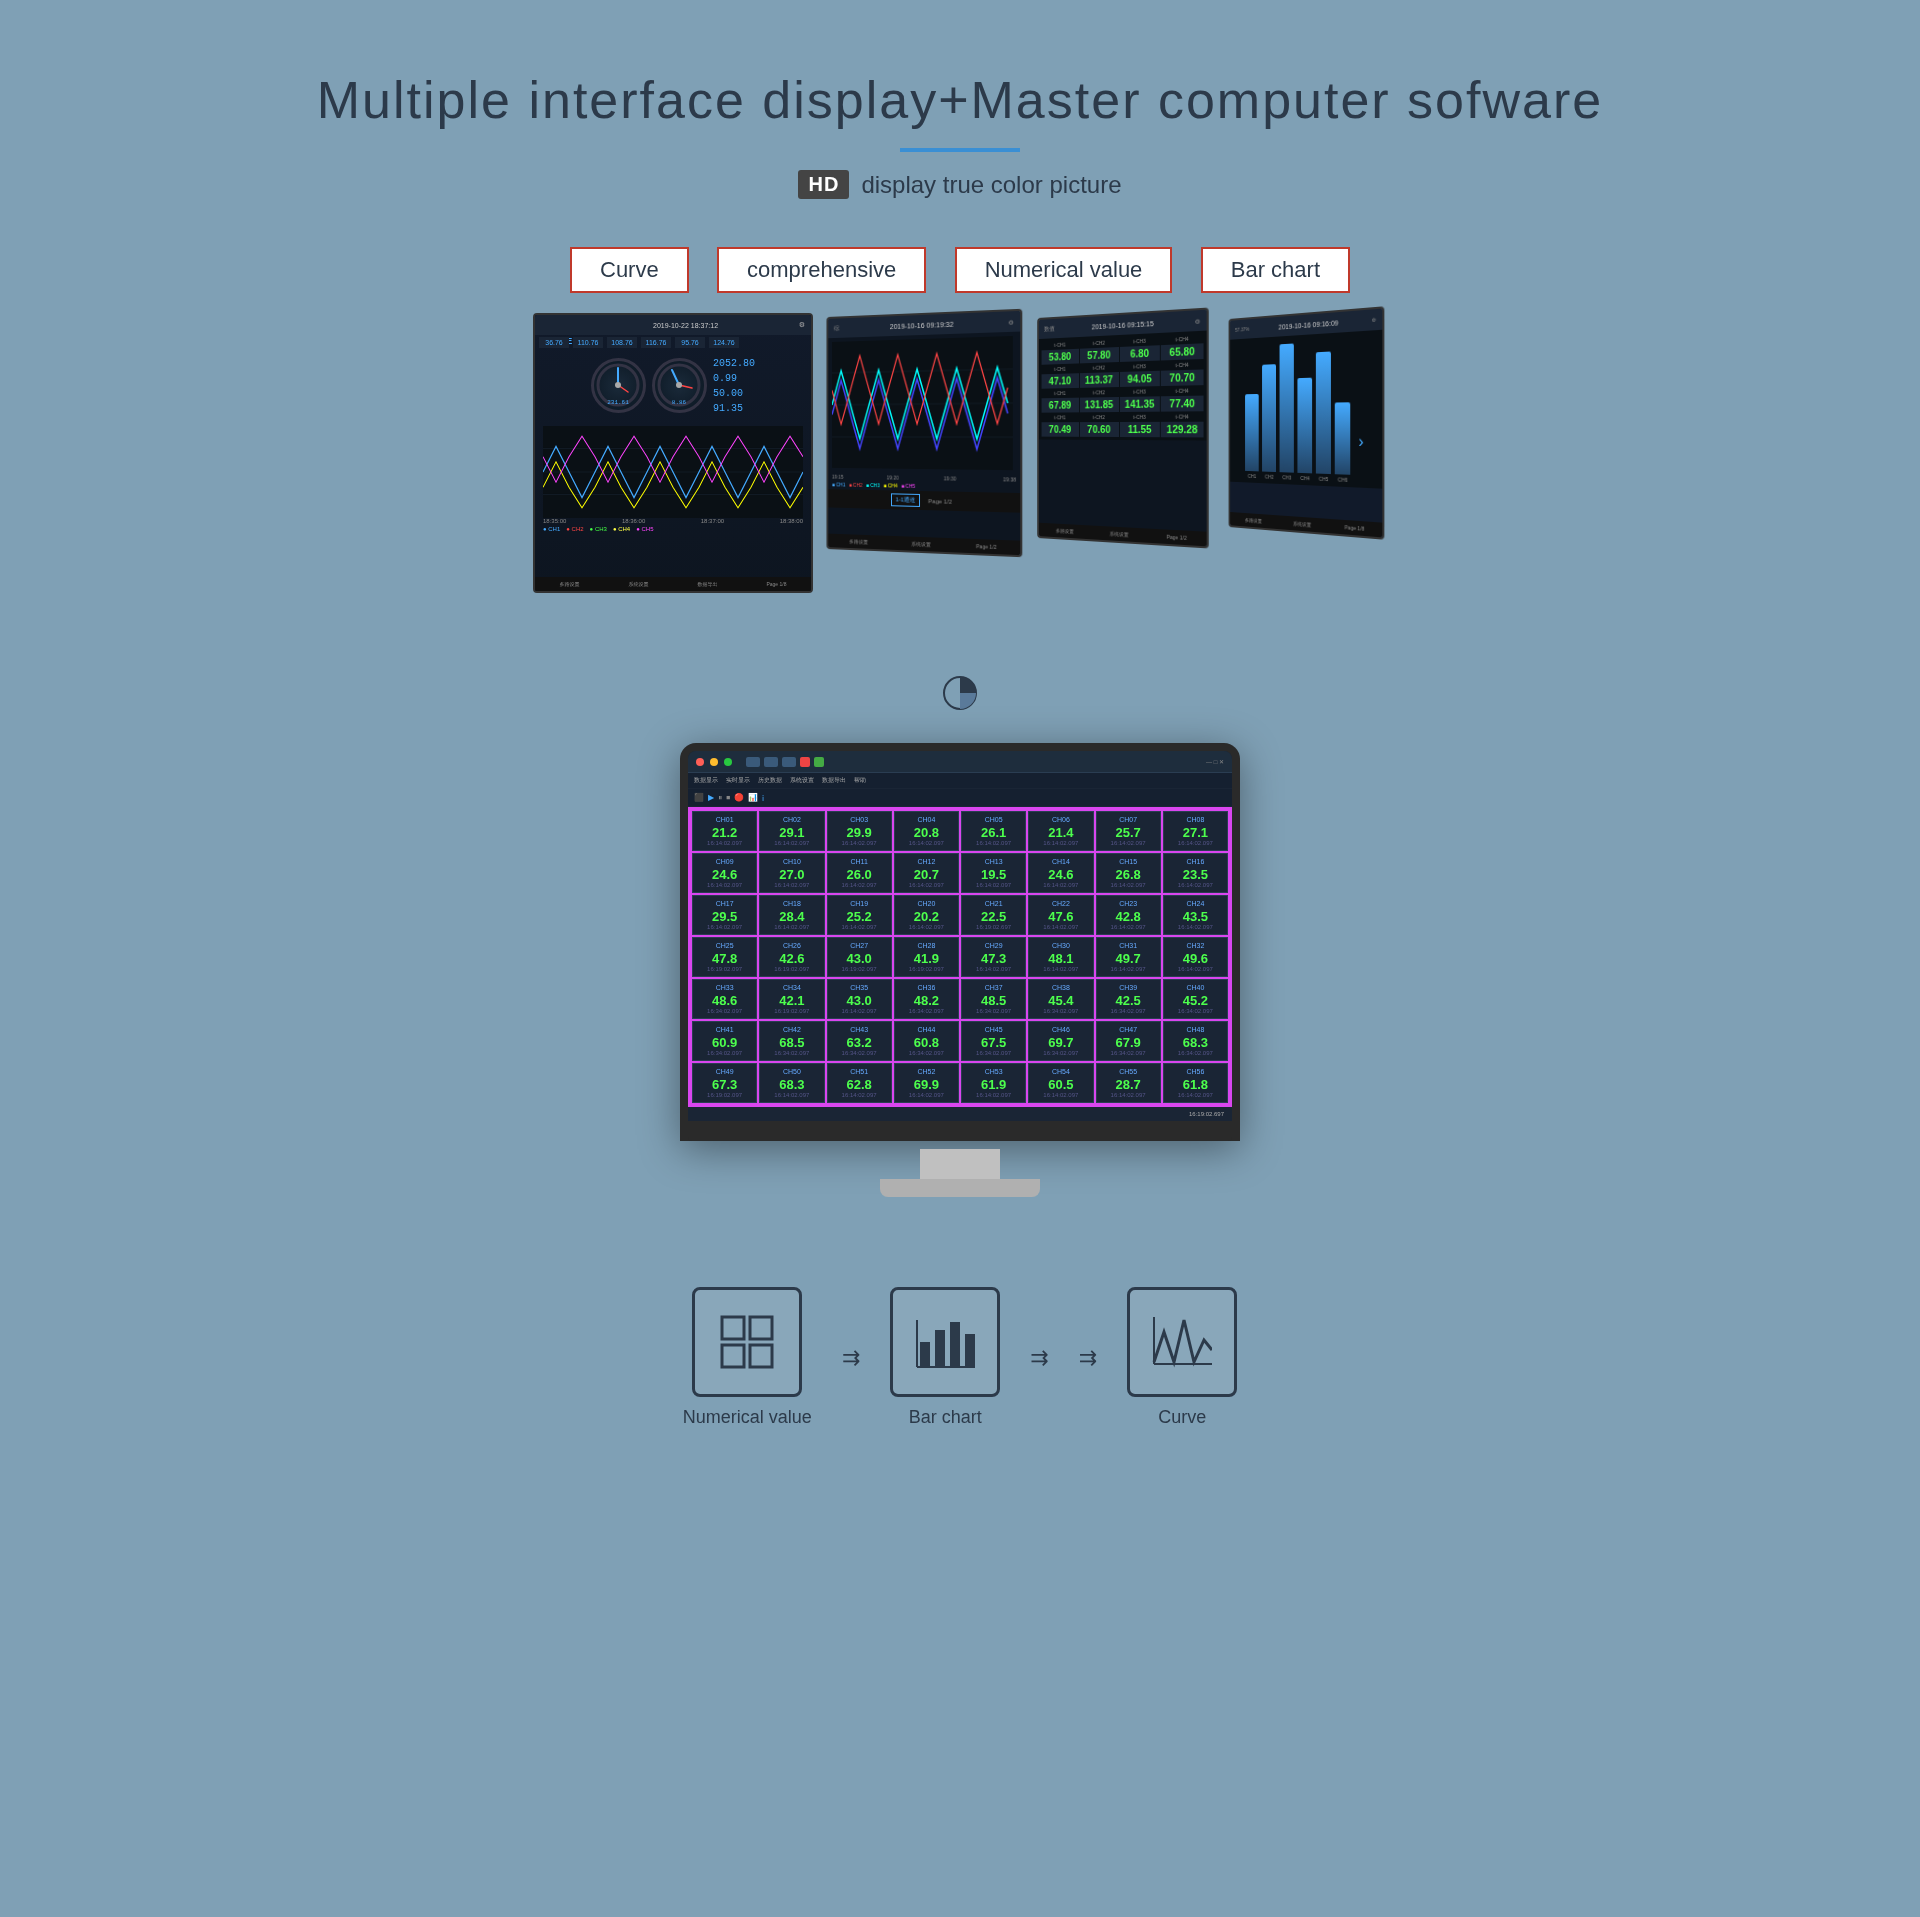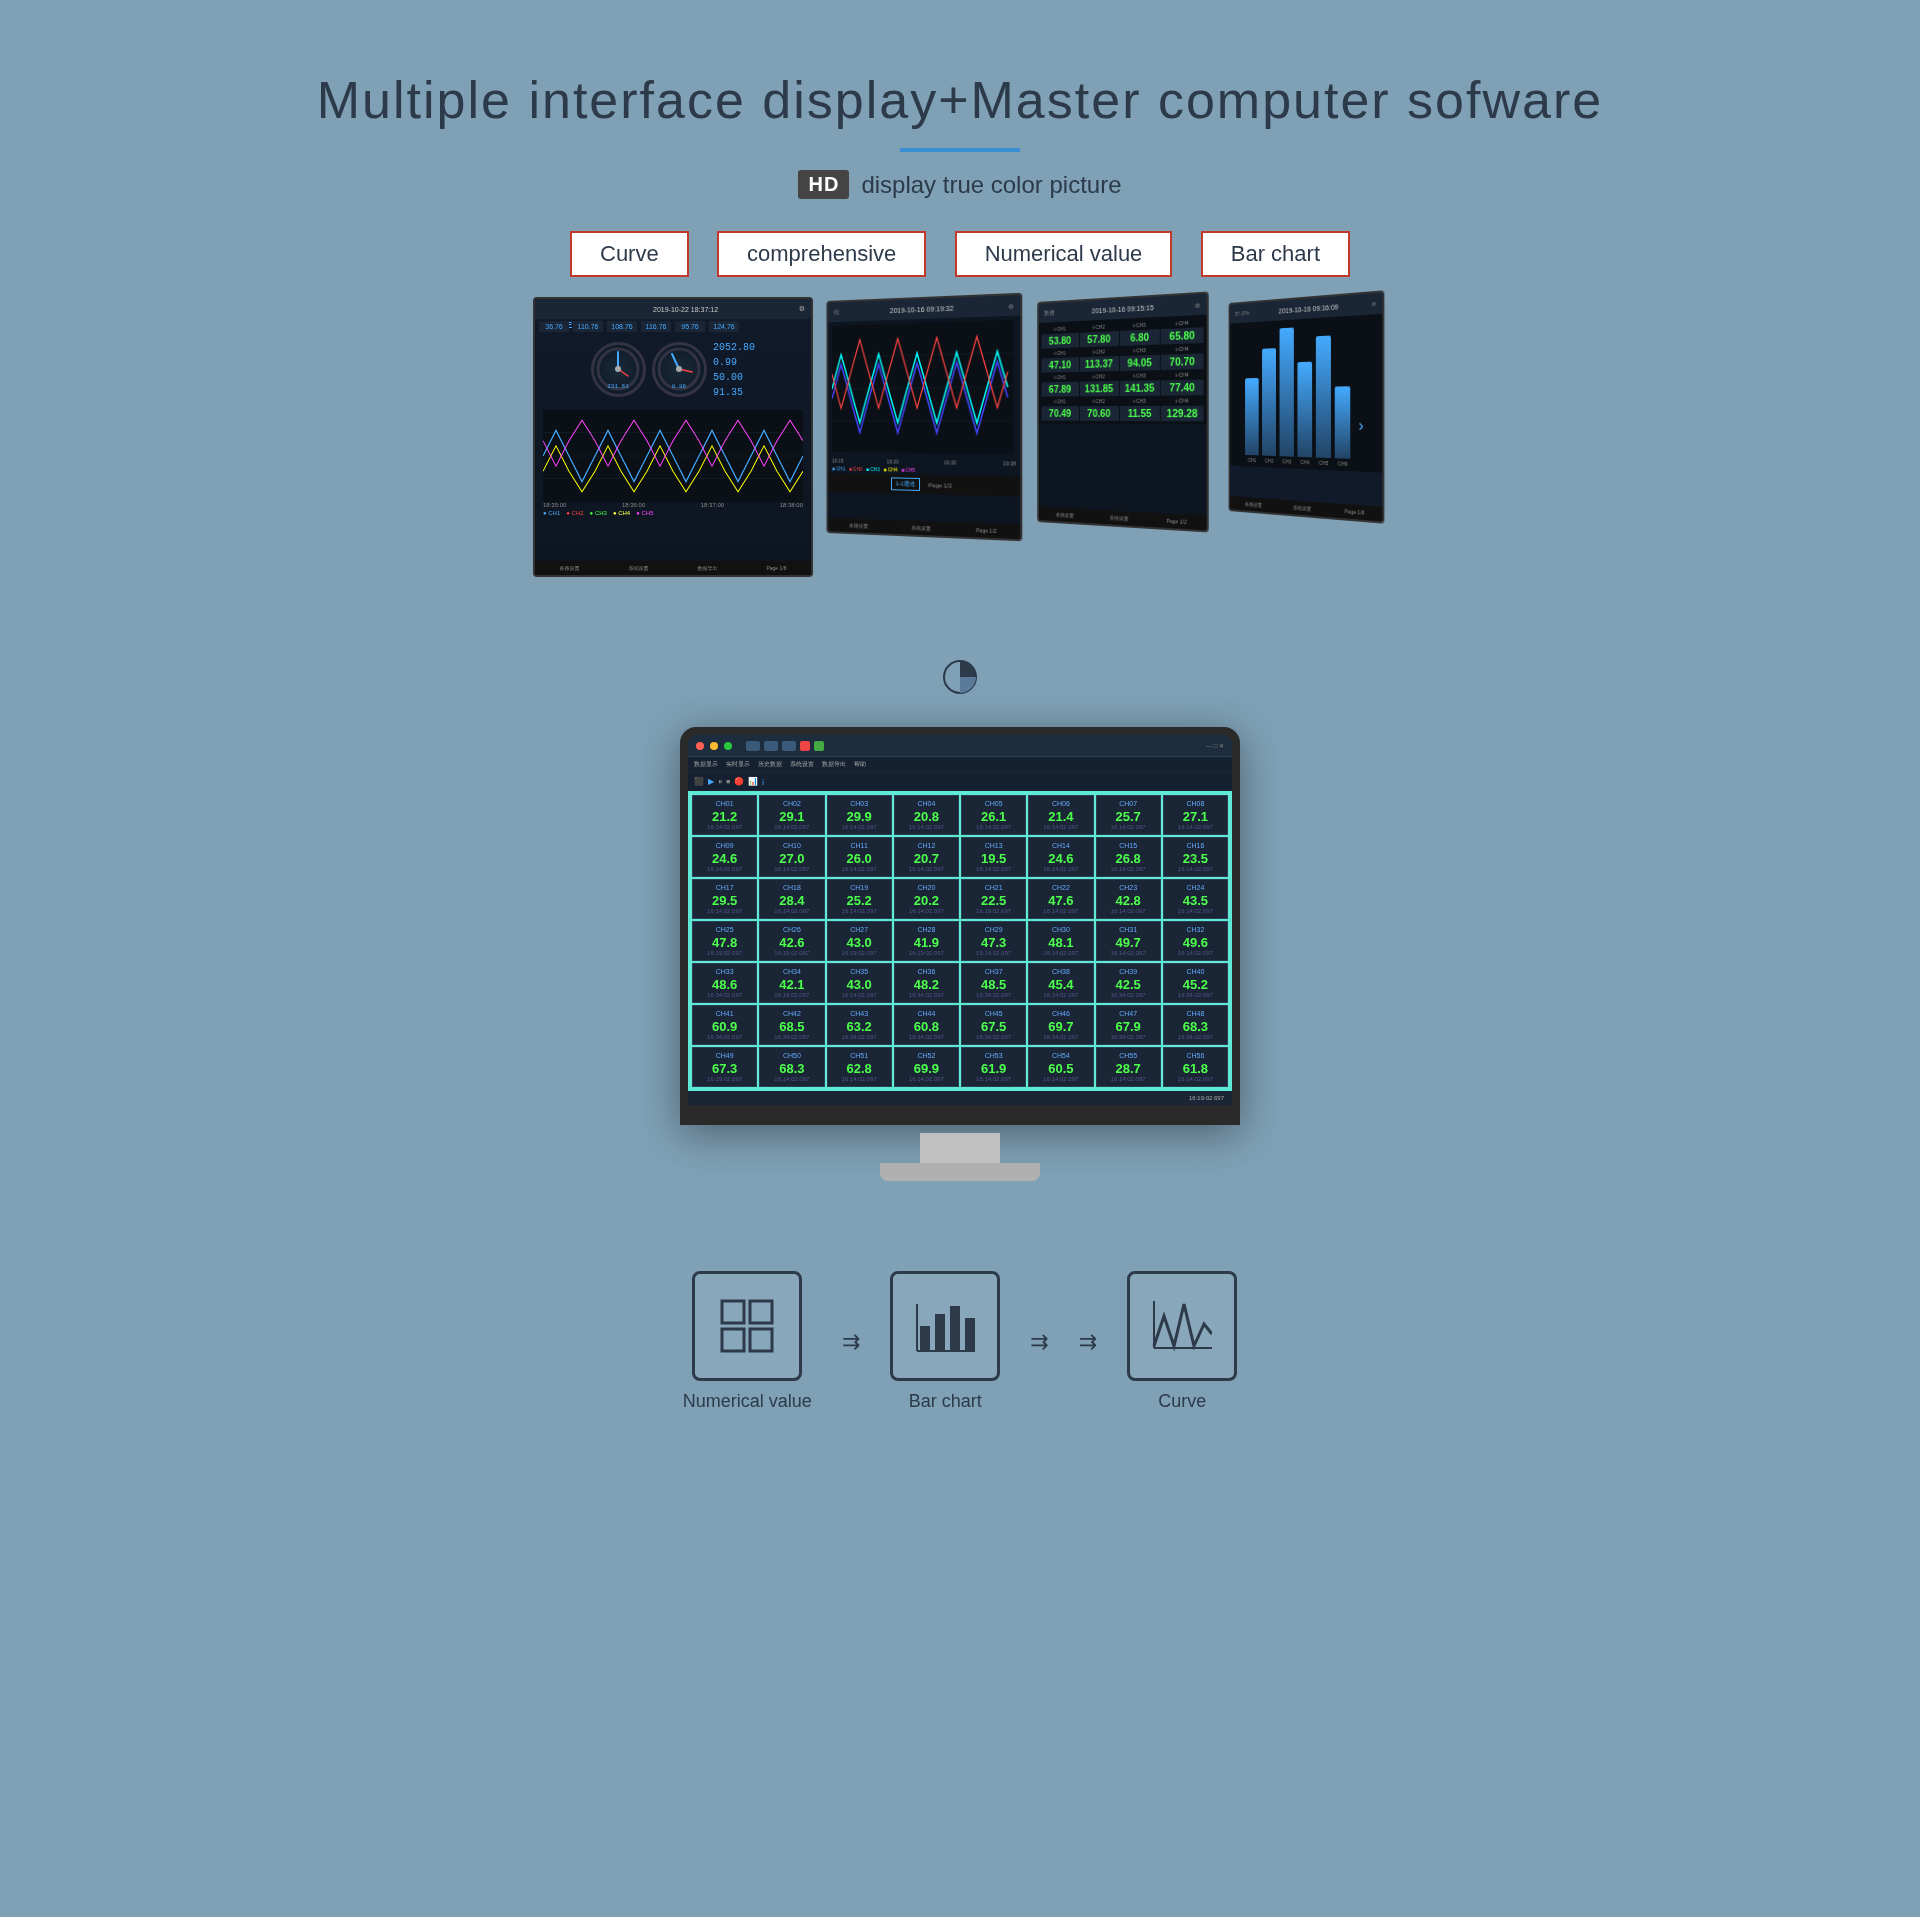--- a/index.html
+++ b/index.html
@@ -28,21 +28,21 @@
       width: 120px;
       height: 4px;
       background: #3a8fd4;
       margin: 0 auto 18px auto;
     }
 
     .hd-row {
       display: flex;
       align-items: center;
       gap: 12px;
-      margin-bottom: 32px;
+      margin-bottom: 48px;
     }
 
     .hd-badge {
       background: #444;
       color: #fff;
       font-size: 20px;
       font-weight: bold;
       padding: 3px 10px;
       border-radius: 3px;
       letter-spacing: 1px;
@@ -283,21 +283,21 @@
       background: #3a5a7a;
       border-radius: 2px;
     }
 
     
     .data-grid {
       display: grid;
       grid-template-columns: repeat(8, 1fr);
       gap: 2px;
       padding: 4px;
-      background: #5eead4;
+      background: #d946ef;
     }
 
     .data-cell {
       background: #1a2535;
       padding: 4px 3px;
       text-align: center;
       border: 1px solid #2a3d52;
     }
 
     .data-cell-label {

